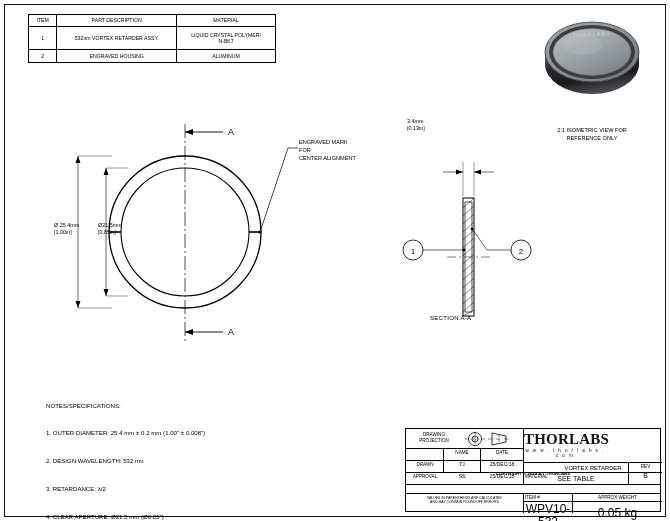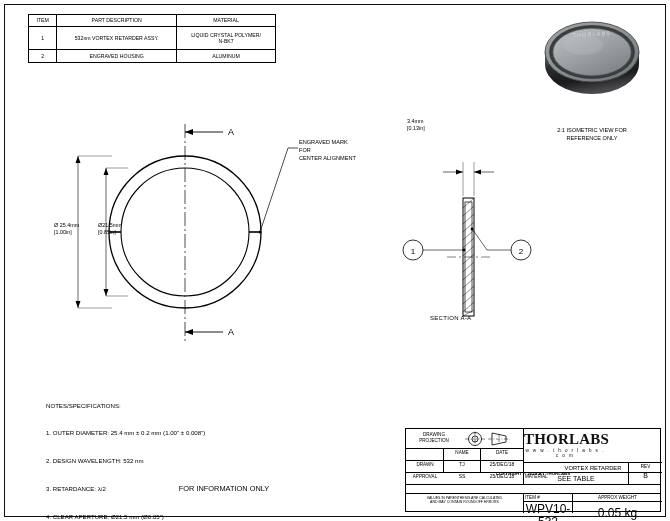--- a/index.html
+++ b/index.html
@@ -347,21 +347,20 @@
     <div>2. DESIGN WAVELENGTH: 532 nm</div>
     <div>3. RETARDANCE: λ/2</div>
     <div>4. CLEAR APERTURE: Ø21.5 mm (Ø0.85")</div>
     
     
     
     
   </div>
 
   <div class="disclaimer">
-    <div>FOR INFORMATION ONLY</div>
   </div>
 
   <div class="title-block">
 
     <div class="tb-line" style="left:117px;top:0;width:0.8px;height:55px;"></div>
     <div class="tb-line" style="left:0;top:55px;width:100%;height:0.8px;"></div>
     <div class="tb-line" style="left:0;top:64px;width:100%;height:0.8px;"></div>
     <div class="tb-line" style="left:117px;top:64px;width:0.8px;height:20px;"></div>
     <div class="tb-line" style="left:0;top:19px;width:117px;height:0.7px;"></div>
     <div class="tb-line" style="left:0;top:31px;width:117px;height:0.7px;"></div>

